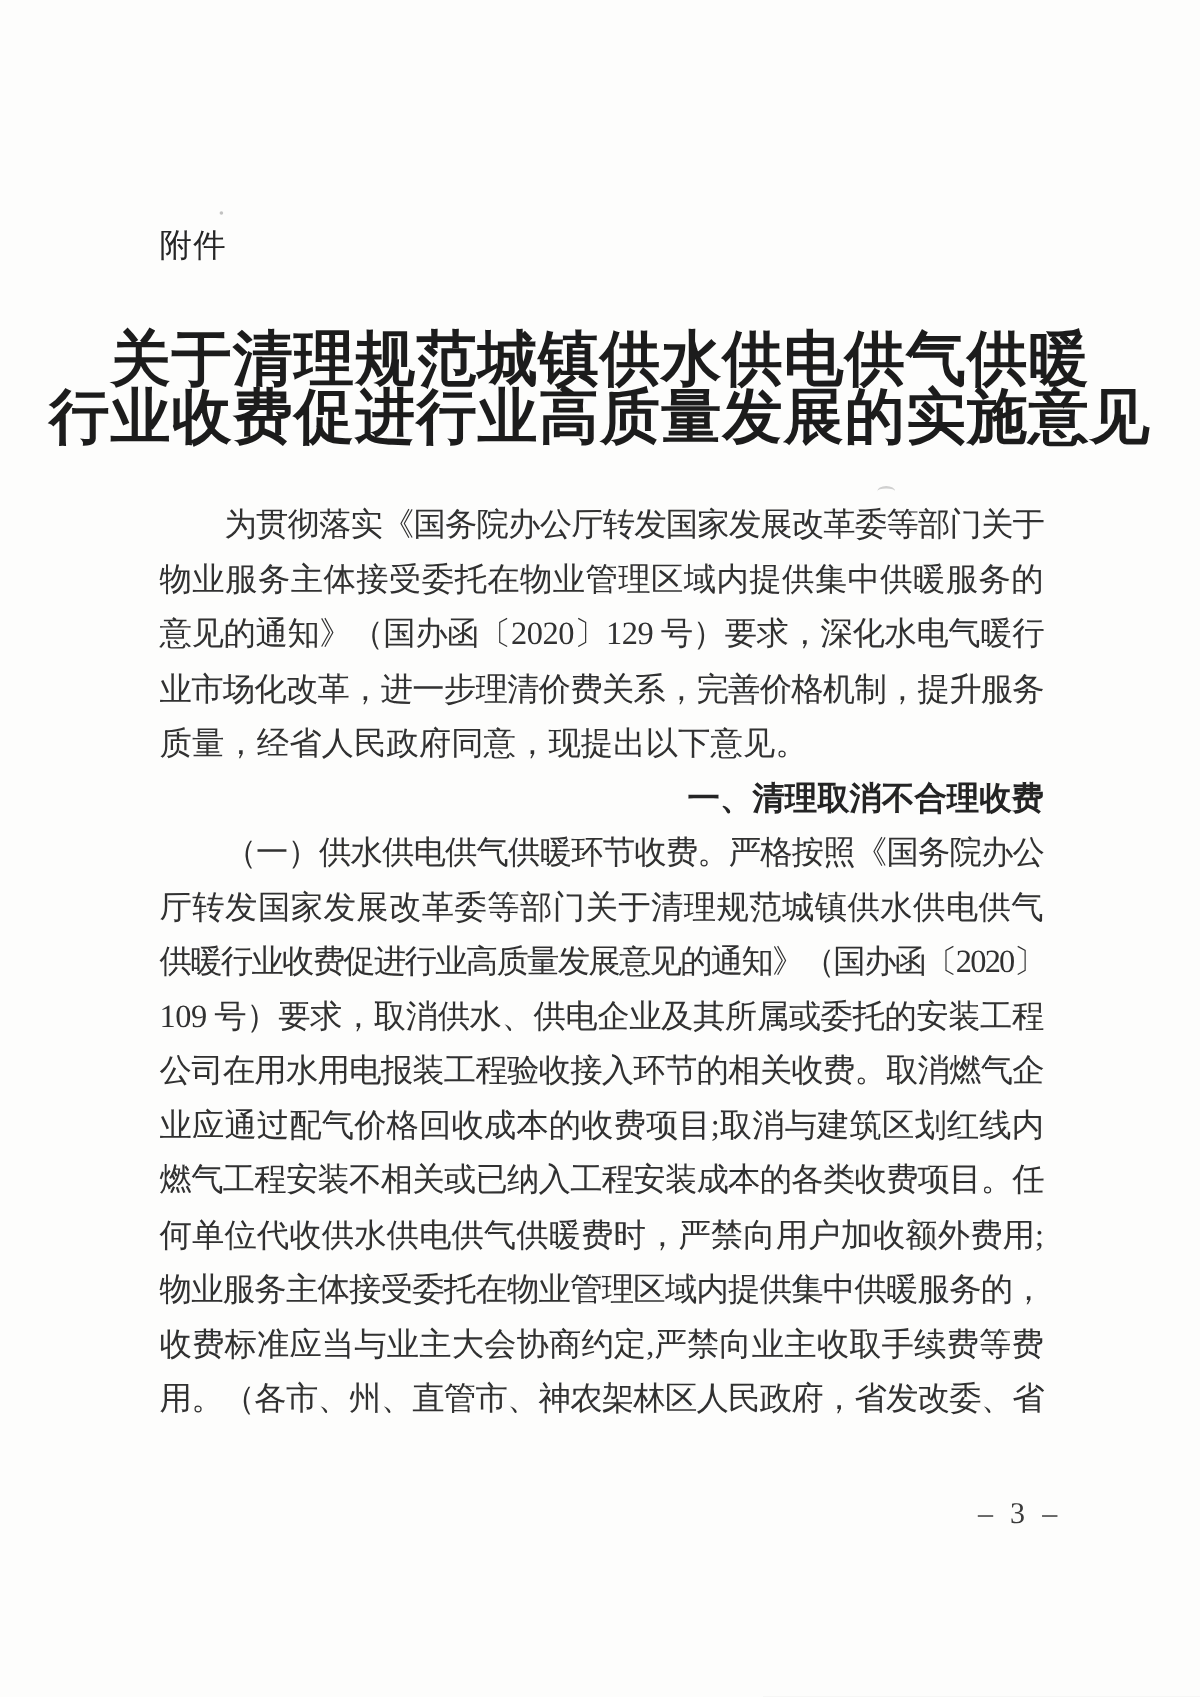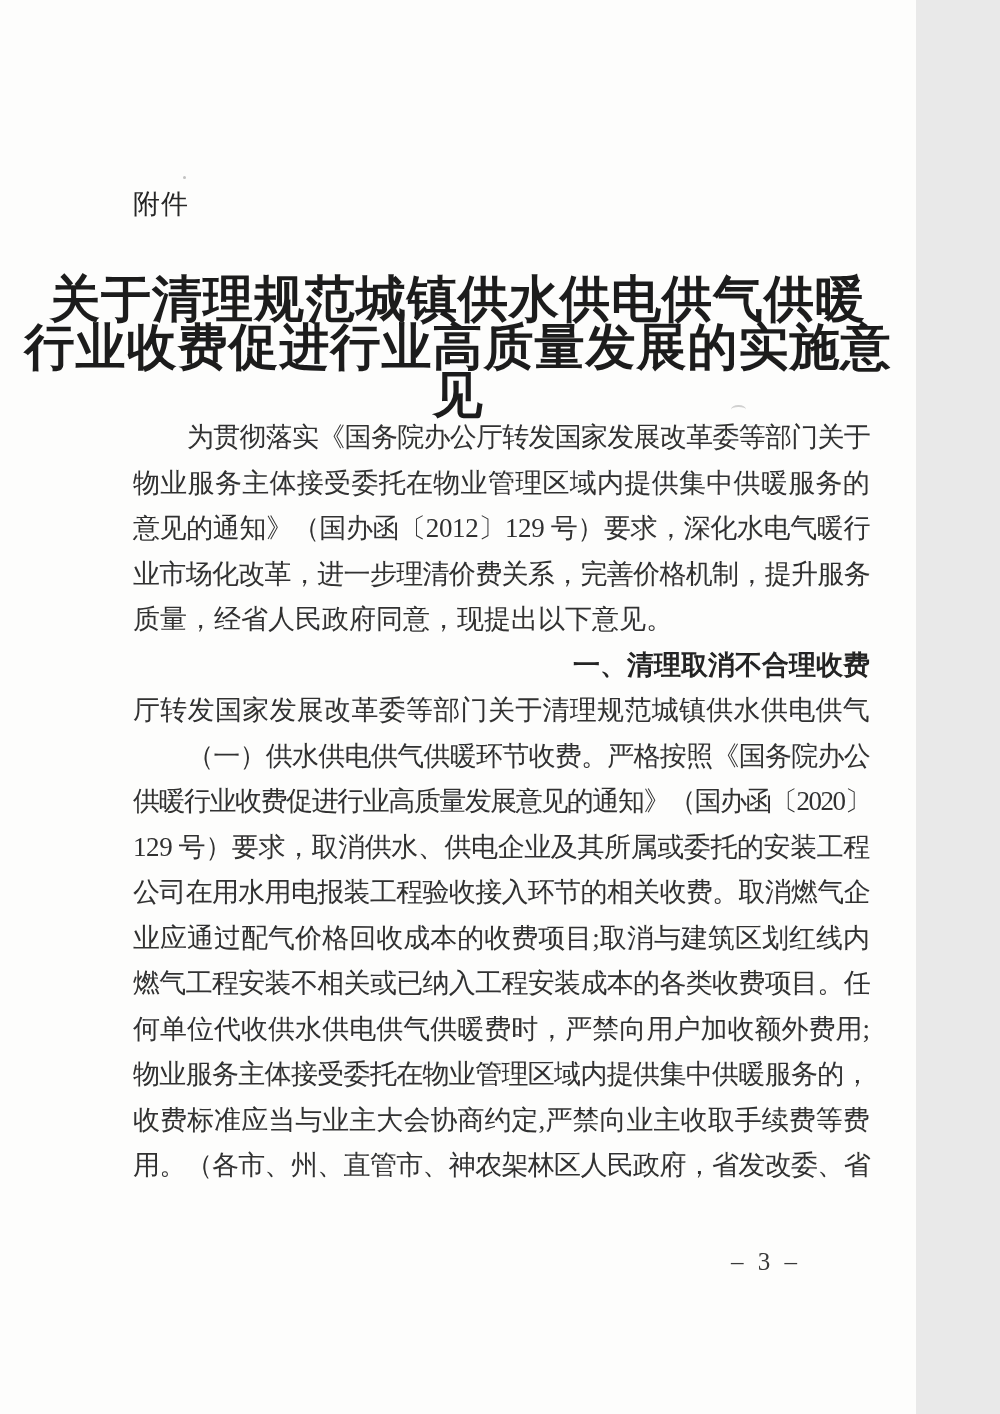--- a/index.html
+++ b/index.html
@@ -1,19 +1,19 @@
 <!DOCTYPE html>
 <html><head>
 <meta charset="utf-8">
 <title>Document</title>
 <style>
   html,body{margin:0;padding:0;background:#e9e9e9;}
   .page{
     position:relative;
-    width:916px;height:1414px;
+    width:1000px;height:1414px;
     background:#fdfdfc;
     overflow:hidden;
     font-family:"Liberation Serif","DejaVu Serif",serif;
     color:#313131;
   }
   .attachment{
     position:absolute;left:133px;top:186px;
     font-size:27px;letter-spacing:1px;color:#262626;
   }
   .doc-title{
@@ -58,28 +58,28 @@
   <div class="attachment">附件</div>
 
   <div class="doc-title">
       <div class="title-line">关于清理规范城镇供水供电供气供暖</div>
       <div class="title-line">行业收费促进行业高质量发展的实施意见</div>
     </div>
 
   <div class="doc-body">
       <div class="bl indent j" style="letter-spacing: -0.73px;">为贯彻落实《国务院办公厅转发国家发展改革委等部门关于</div>
       <div class="bl j" style="letter-spacing: 0.3px;">物业服务主体接受委托在物业管理区域内提供集中供暖服务的</div>
-      <div class="bl j" style="letter-spacing: -0.38px;">意见的通知》（国办函〔2012〕129 号）要求，深化水电气暖行</div>
+      <div class="bl j" style="letter-spacing: -0.38px;">意见的通知》（国办函〔2020〕129 号）要求，深化水电气暖行</div>
       <div class="bl j" style="letter-spacing: -0.68px;">业市场化改革，进一步理清价费关系，完善价格机制，提升服务</div>
       <div class="bl" style="letter-spacing: 0px;">质量，经省人民政府同意，现提出以下意见。</div>
       <div class="bl indent heading" style="letter-spacing: 0px;">一、清理取消不合理收费</div>
+      <div class="bl indent j" style="letter-spacing: -0.73px;">（一）供水供电供气供暖环节收费。严格按照《国务院办公</div>
       <div class="bl j" style="letter-spacing: 0.3px;">厅转发国家发展改革委等部门关于清理规范城镇供水供电供气</div>
-      <div class="bl indent j" style="letter-spacing: -0.73px;">（一）供水供电供气供暖环节收费。严格按照《国务院办公</div>
       <div class="bl j" style="letter-spacing: -1.48px;">供暖行业收费促进行业高质量发展意见的通知》（国办函〔2020〕</div>
-      <div class="bl j" style="letter-spacing: -0.41px;">129 号）要求，取消供水、供电企业及其所属或委托的安装工程</div>
+      <div class="bl j" style="letter-spacing: -0.41px;">109 号）要求，取消供水、供电企业及其所属或委托的安装工程</div>
       <div class="bl j" style="letter-spacing: -0.68px;">公司在用水用电报装工程验收接入环节的相关收费。取消燃气企</div>
       <div class="bl j" style="letter-spacing: 0.02px;">业应通过配气价格回收成本的收费项目;取消与建筑区划红线内</div>
       <div class="bl j" style="letter-spacing: -0.68px;">燃气工程安装不相关或已纳入工程安装成本的各类收费项目。任</div>
       <div class="bl j" style="letter-spacing: 0.02px;">何单位代收供水供电供气供暖费时，严禁向用户加收额外费用;</div>
       <div class="bl j" style="letter-spacing: -0.68px;">物业服务主体接受委托在物业管理区域内提供集中供暖服务的，</div>
       <div class="bl j" style="letter-spacing: 0.04px;">收费标准应当与业主大会协商约定,严禁向业主收取手续费等费</div>
       <div class="bl j" style="letter-spacing: -0.68px;">用。（各市、州、直管市、神农架林区人民政府，省发改委、省</div>
     </div>
 
   <div class="pagenum">– 3 –</div>

